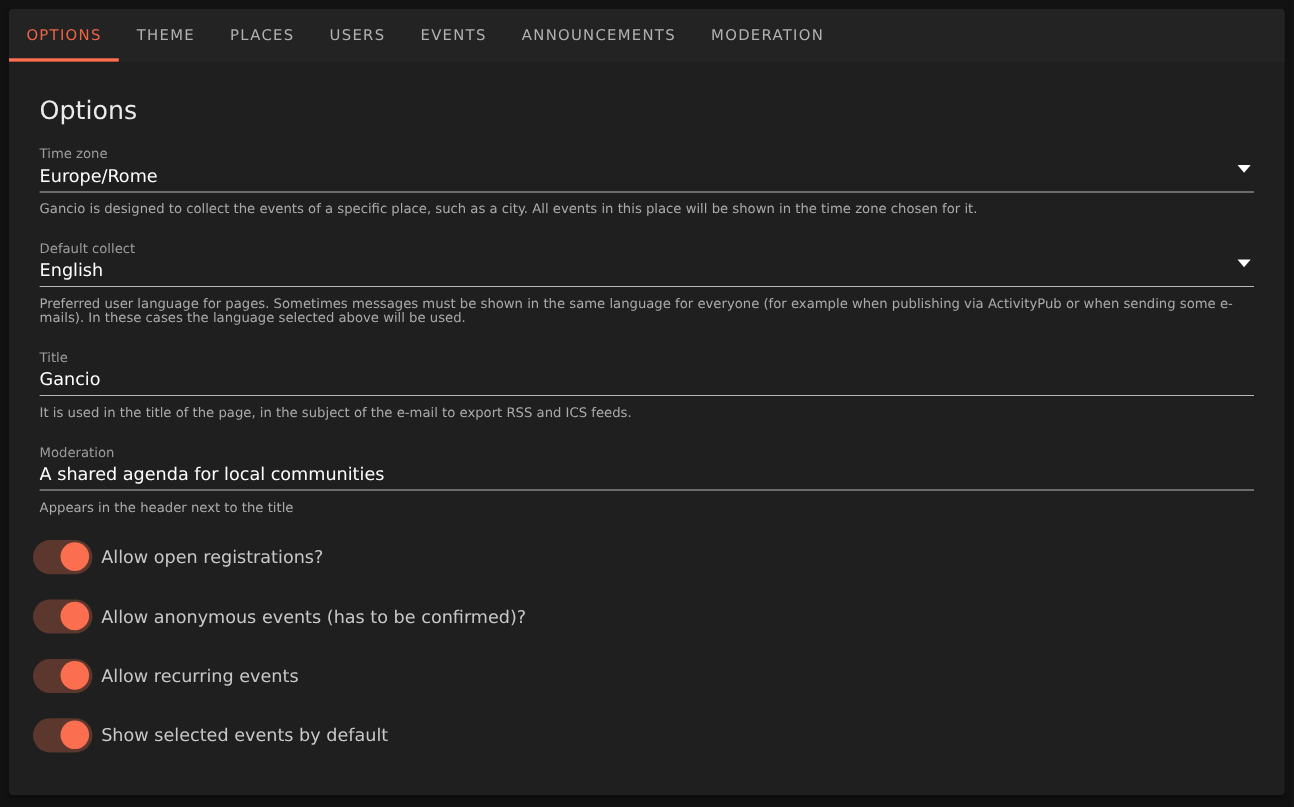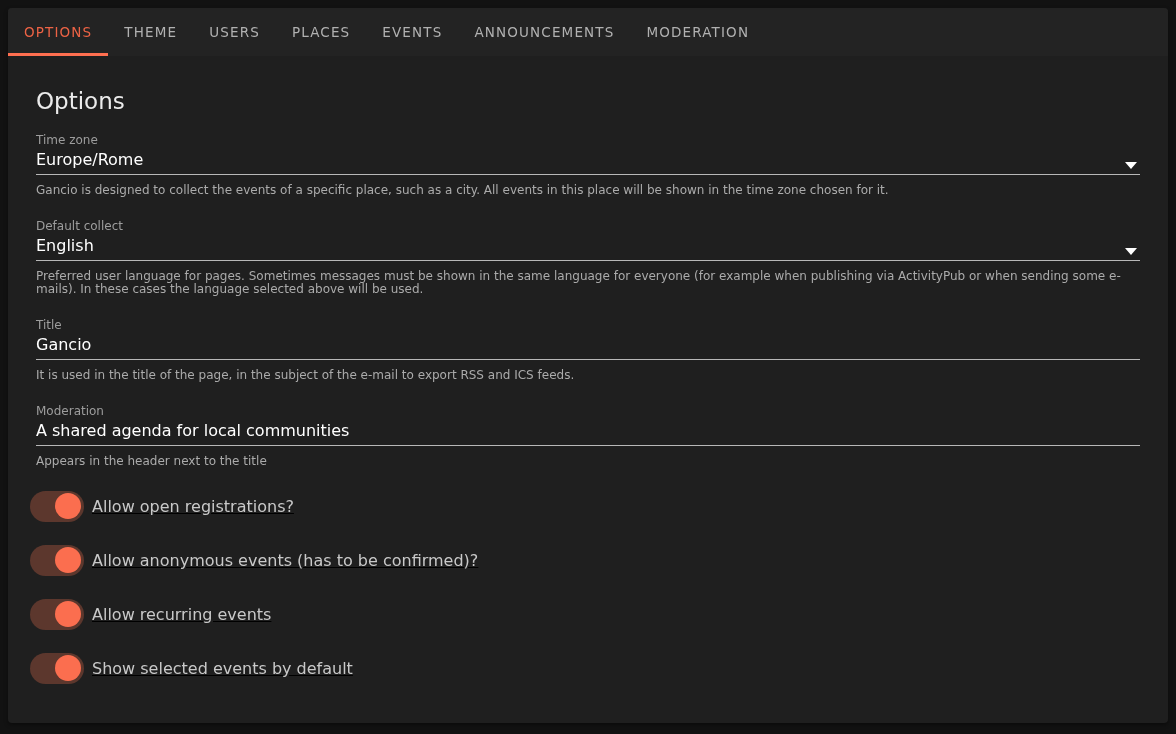--- a/index.html
+++ b/index.html
@@ -57,21 +57,21 @@
   }
   .field { margin-bottom: 22px; }
   .flabel {
     font-size: 12px;
     line-height: 14px;
     color: #9d9d9d;
     margin-bottom: 3px;
   }
   .fvalue-row {
     display: flex;
-    align-items: flex-end;
+    align-items: flex-start;
     justify-content: space-between;
     border-bottom: 1px solid rgba(255,255,255,0.68);
     padding-bottom: 5px;
     cursor: pointer;
   }
   .ftext {
     font-size: 16px;
     line-height: 19px;
     color: #ffffff;
   }
@@ -96,21 +96,21 @@
     padding: 0 0 5px 0;
     border-radius: 0;
   }
   .fhint {
     margin-top: 9px;
     font-size: 12px;
     line-height: 13px;
     color: #ababab;
   }
   
-  .toggles { margin-top: 17px; margin-left: -6px; text-decoration: underline; }
+  .toggles { margin-top: 17px; margin-left: -6px; }
   .trow {
     display: flex;
     align-items: center;
     height: 32px;
     margin-bottom: 22px;
   }
   .switch {
     position: relative;
     width: 54px; height: 31px;
     border-radius: 16px;
@@ -133,22 +133,22 @@
   }
 </style>
 </head>
 <body style="background: rgb(18, 18, 18);">
 
 <div class="card">
 
   <nav class="tabbar">
     <div class="tab active">Options</div>
     <div class="tab">Theme</div>
+    <div class="tab">Places</div>
     <div class="tab">Users</div>
-    <div class="tab">Places</div>
     <div class="tab">Events</div>
     <div class="tab">Announcements</div>
     <div class="tab">Moderation</div>
   </nav>
 
   <div class="content">
 
     <h1 class="heading">Options</h1>
 
     <div class="field">

